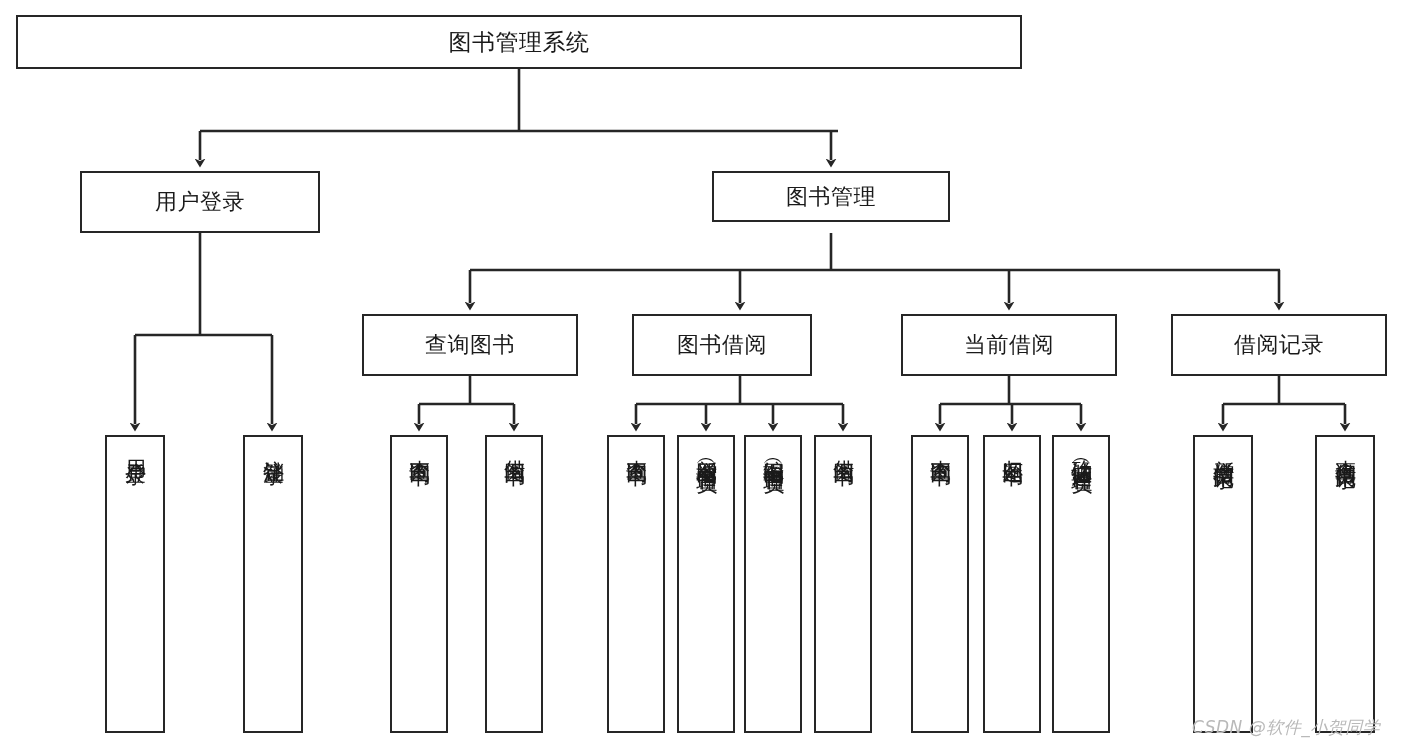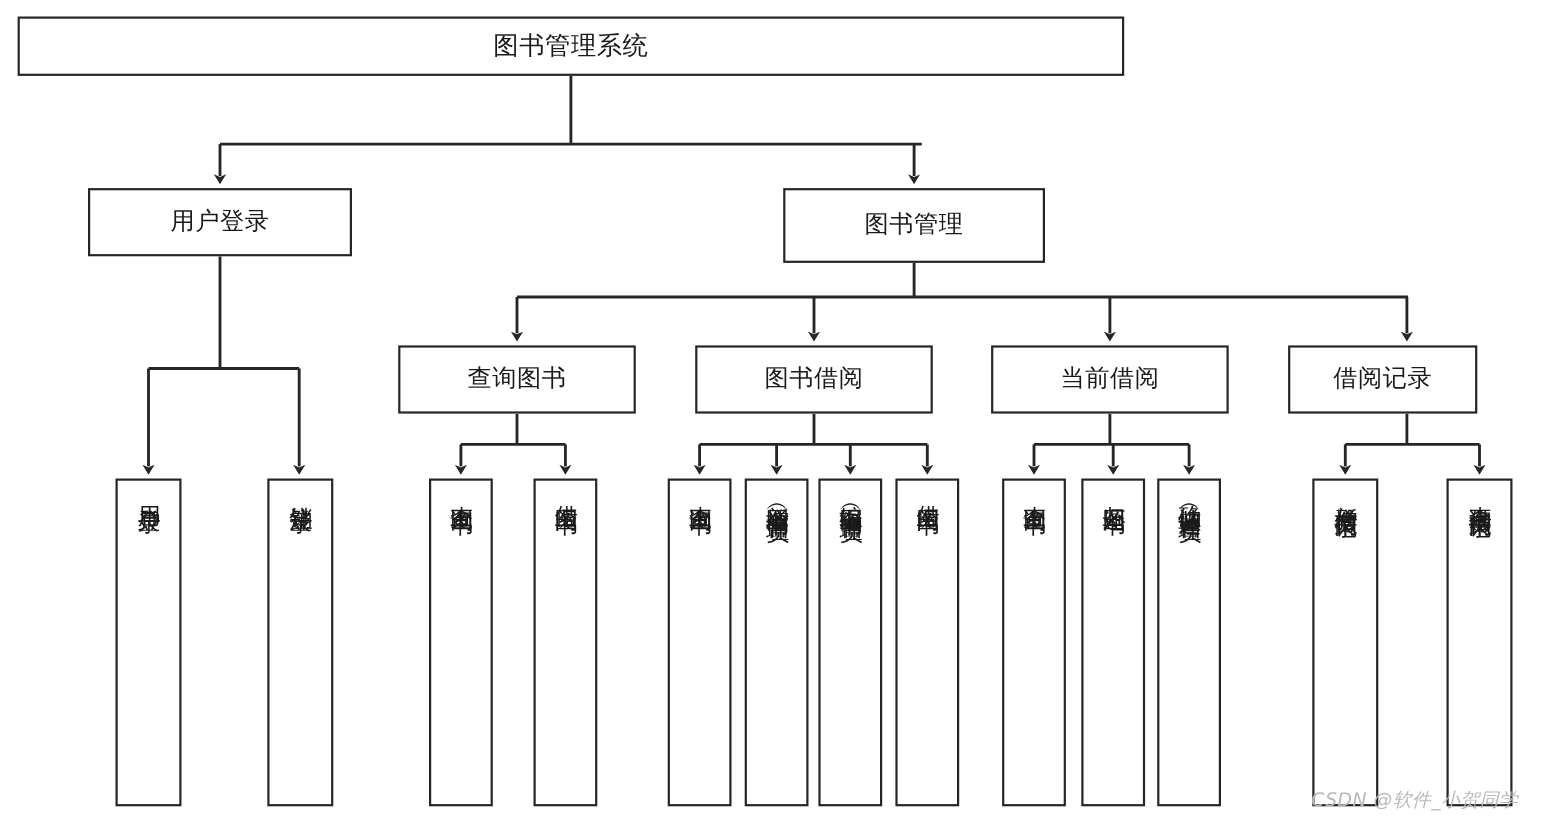--- a/index.html
+++ b/index.html
@@ -123,34 +123,34 @@
     </g>
   </svg>
 
   <div class="node horizontal root" style="left:16px;top:15px;width:1006px;height:54px;">
     <span class="label">图书管理系统</span>
   </div>
 
   <div class="node horizontal" style="left:80px;top:171px;width:240px;height:62px;">
     <span class="label">用户登录</span>
   </div>
-  <div class="node horizontal" style="left:712px;top:171px;width:238px;height:68px;">
+  <div class="node horizontal" style="left:712px;top:171px;width:238px;height:51px;">
     <span class="label">图书管理</span>
   </div>
 
   <div class="node horizontal" style="left:362px;top:314px;width:216px;height:62px;">
     <span class="label">查询图书</span>
   </div>
-  <div class="node horizontal" style="left:632px;top:314px;width:216px;height:62px;">
+  <div class="node horizontal" style="left:632px;top:314px;width:180px;height:62px;">
     <span class="label">图书借阅</span>
   </div>
   <div class="node horizontal" style="left:901px;top:314px;width:216px;height:62px;">
     <span class="label">当前借阅</span>
   </div>
-  <div class="node horizontal" style="left:1171px;top:314px;width:172px;height:62px;">
+  <div class="node horizontal" style="left:1171px;top:314px;width:216px;height:62px;font-family:Liberation Serif, serif;">
     <span class="label">借阅记录</span>
   </div>
 
   <div class="node vertical" style="left:105px;top:435px;width:60px;height:298px;">
     <span class="label">用户登录</span>
   </div>
   <div class="node vertical" style="left:243px;top:435px;width:60px;height:298px;">
     <span class="label">注销登录</span>
   </div>
   <div class="node vertical" style="left:390px;top:435px;width:58px;height:298px;">

